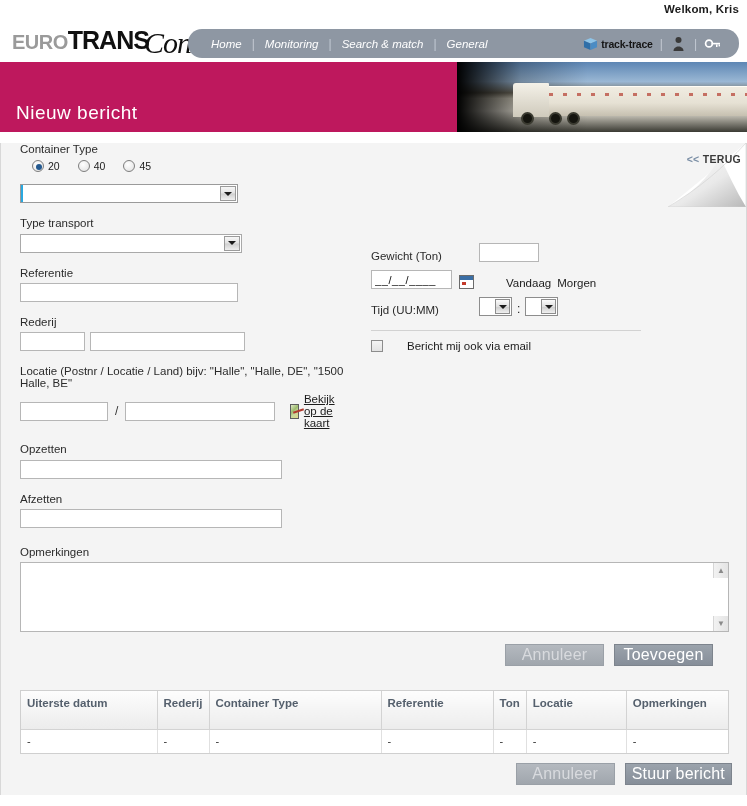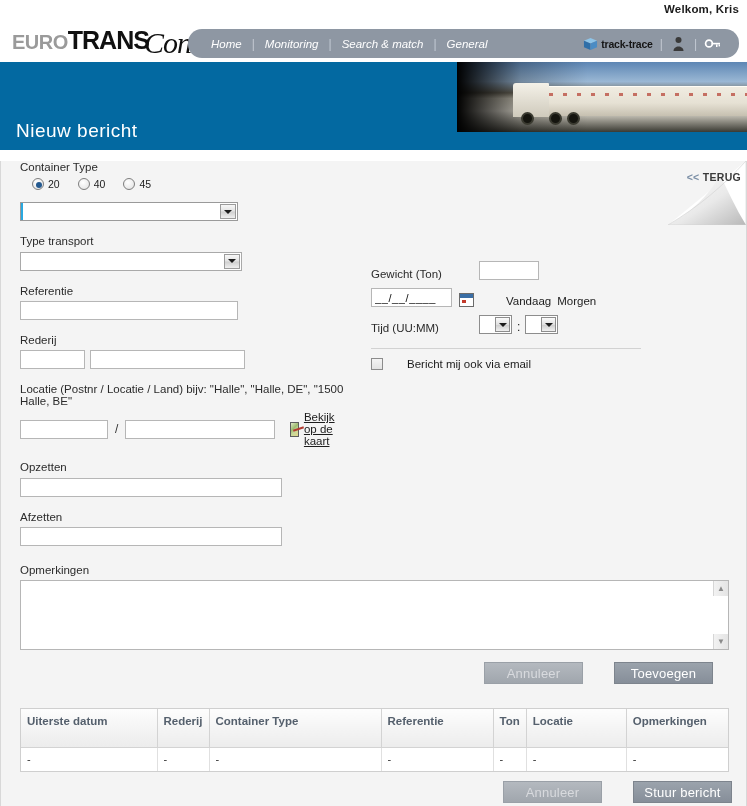--- a/index.html
+++ b/index.html
@@ -101,22 +101,22 @@
     font-size: 10.5px;
     font-weight: bold;
     letter-spacing: -0.2px;
   }
   .cube { width: 15px; height: 14px; display: block; }
   .icon-btn { width: 17px; height: 17px; display: block; }
 
   
   .banner {
     position: relative;
-    height: 88px;
-    background: #0369a1;
+    height: 70px;
+    background: #be185d;
     overflow: hidden;
   }
   .banner-photo {
     position: absolute;
     right: 0; top: 0;
     width: 290px; height: 70px;
     background:
       linear-gradient(to right, rgba(0,0,0,1) 0%, rgba(0,0,0,0.25) 22%, rgba(0,0,0,0) 45%),
       linear-gradient(to bottom, #5d86b4 0%, #9ab7d4 28%, #6f6a5c 44%, #c9c4b4 52%, #e4e0d4 70%, #3a3a33 100%);
   }
@@ -413,28 +413,27 @@
   .btnrow {
     display: flex;
     justify-content: flex-end;
     gap: 10px;
     margin-top: 8px;
     padding-right: 14px;
   }
   .btn {
     min-width: 99px;
     height: 22px;
-    font-size: 13px;
+    font-size: 16px;
     color: #ffffff;
     border: 1px solid #7d848d;
     background: linear-gradient(to bottom,#9ba3ac 0%, #868e99 100%);
     cursor: pointer;
     font-family: "Liberation Sans", sans-serif;
     letter-spacing: .2px;
-    margin-left: 21px;
   }
   .btn.disabled {
     color: #d8dade;
     background: linear-gradient(to bottom,#b4b9bf 0%, #a0a6ad 100%);
     border: 1px solid #9aa0a7;
   }
 
   
   .tablewrap {
     margin: 14px 19px 0 19px;

